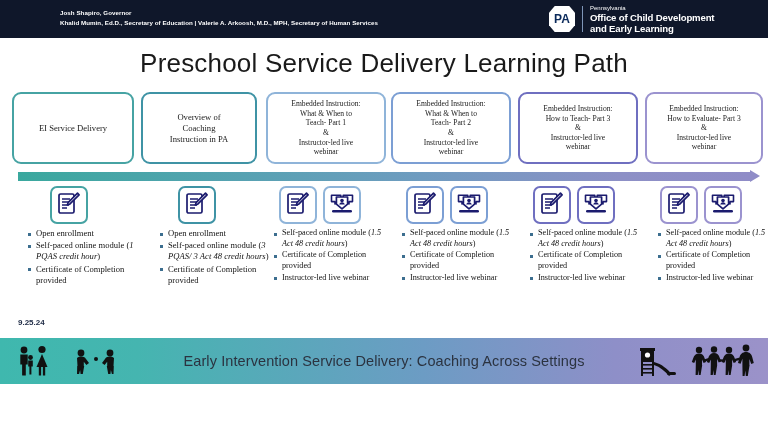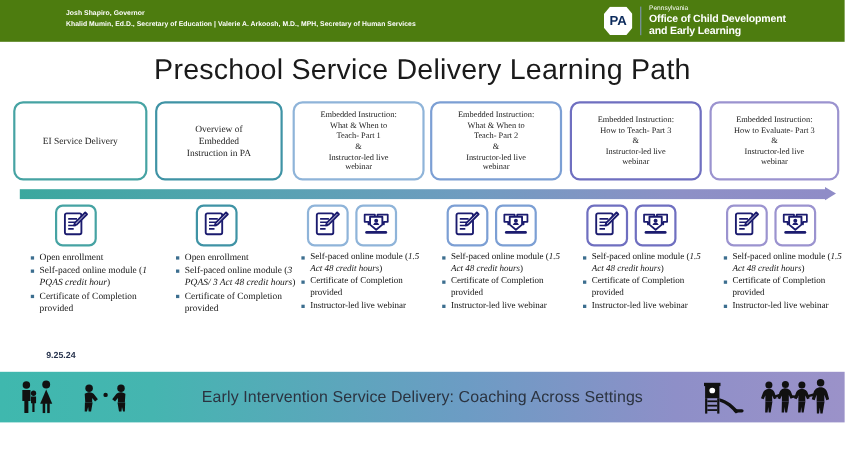--- a/index.html
+++ b/index.html
@@ -104,41 +104,41 @@
   .c1{left:160px;width:112px;font-size:8.6px;line-height:11.2px;}
   .c2{left:274px;width:116px;font-size:8.2px;line-height:10.7px;}
   .c3{left:402px;width:116px;font-size:8.2px;line-height:10.7px;}
   .c4{left:530px;width:108px;font-size:8.2px;line-height:10.7px;}
   .c5{left:658px;width:108px;font-size:8.2px;line-height:10.7px;}
 
   
   .datestamp{
     position:absolute;left:18px;top:318px;
     font-family:"Liberation Sans",sans-serif;
-    font-size:8px;font-weight:bold;color:#24304a;margin-left:24px;
+    font-size:8px;font-weight:bold;color:#24304a;
   }
 
   
   .footer{
     position:absolute;left:0;top:338px;width:768px;height:46px;
     background:linear-gradient(90deg,#3fb8ae 0%,#45b5b0 18%,#6c9cc4 55%,#8e8fc8 80%,#9b92c9 100%);
   }
   .footer-txt{
     position:absolute;left:0;top:0;width:768px;height:46px;
     display:flex;align-items:center;justify-content:center;
     font-family:"Liberation Sans",sans-serif;
     font-size:14.5px;color:#2b3340;letter-spacing:0.1px;font-weight:400;
   }
   .f-left{position:absolute;left:14px;top:4px;height:38px;display:flex;align-items:center;gap:14px;}
   .f-right{position:absolute;right:12px;top:4px;height:38px;display:flex;align-items:center;gap:10px;}
 </style>
 </head>
 <body>
 
-<div class="hdr" style="background: #4d7c0f;">
+<div class="hdr" style="background: #0f172a;">
   <div class="hdr-names">
     <div>Josh Shapiro, Governor</div>
     <div>Khalid Mumin, Ed.D., Secretary of Education | Valerie A. Arkoosh, M.D., MPH, Secretary  of Human Services</div>
   </div>
   <div class="hdr-logo">
     <div class="keystone">PA</div>
     <div class="logo-divider"></div>
     <div class="logo-txt">
       <div class="logo-l1">Pennsylvania</div>
       <div class="logo-l2">Office of Child Development</div>
@@ -151,21 +151,21 @@
 
 <div class="boxrow">
   <div class="stage-box sb0" style="border-color: rgb(70, 163, 163); text-align: center;">
       <div class="inner">
         <div>EI Service Delivery</div>
       </div>
     </div>
   <div class="stage-box sb1" style="border-color: rgb(63, 147, 165);">
       <div class="inner">
         <div>Overview of</div>
-        <div>Embedded</div>
+        <div>Coaching</div>
         <div>Instruction in PA</div>
       </div>
     </div>
   <div class="stage-box sb2" style="border-color: rgb(143, 180, 217);">
       <div class="inner">
         <div>Embedded Instruction:</div>
         <div>What &amp; When to</div>
         <div>Teach- Part 1</div>
         <div>&amp;</div>
         <div>Instructor-led live</div>

